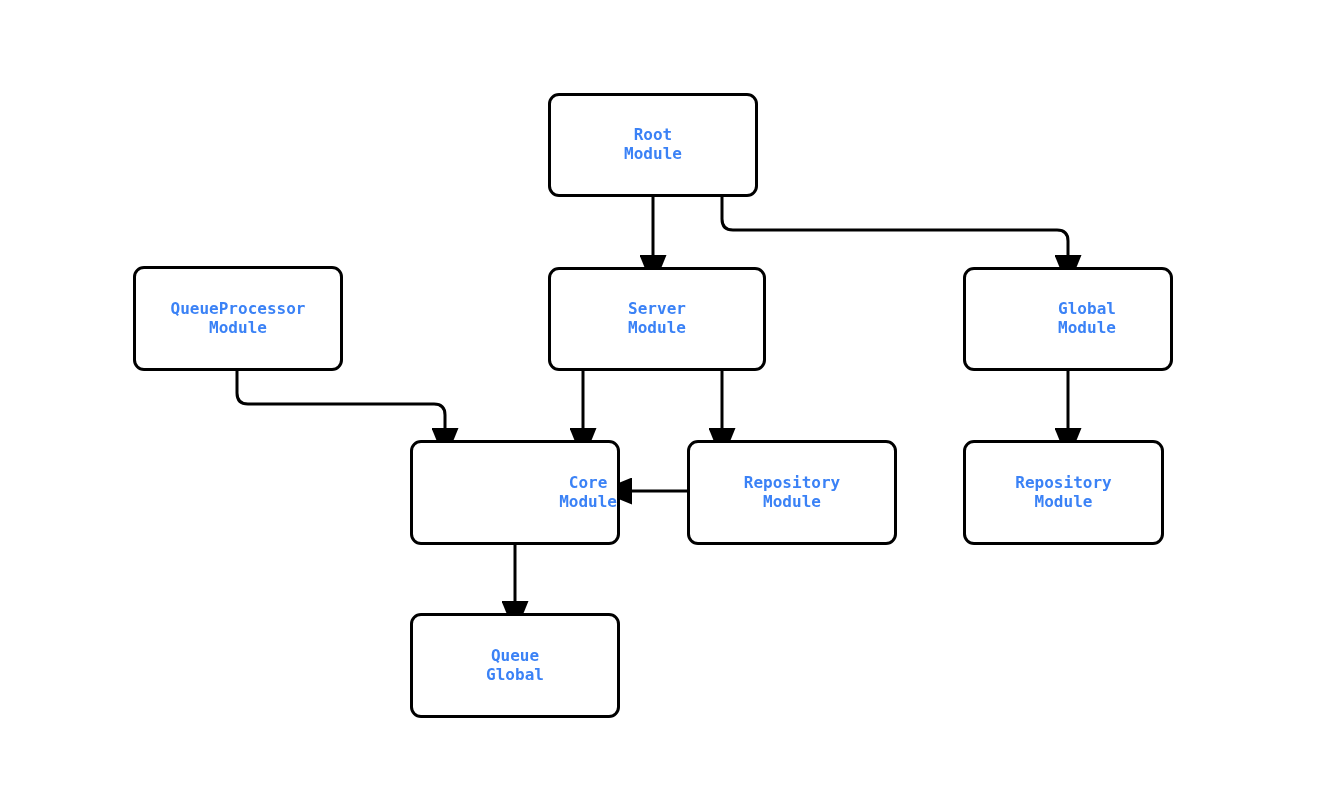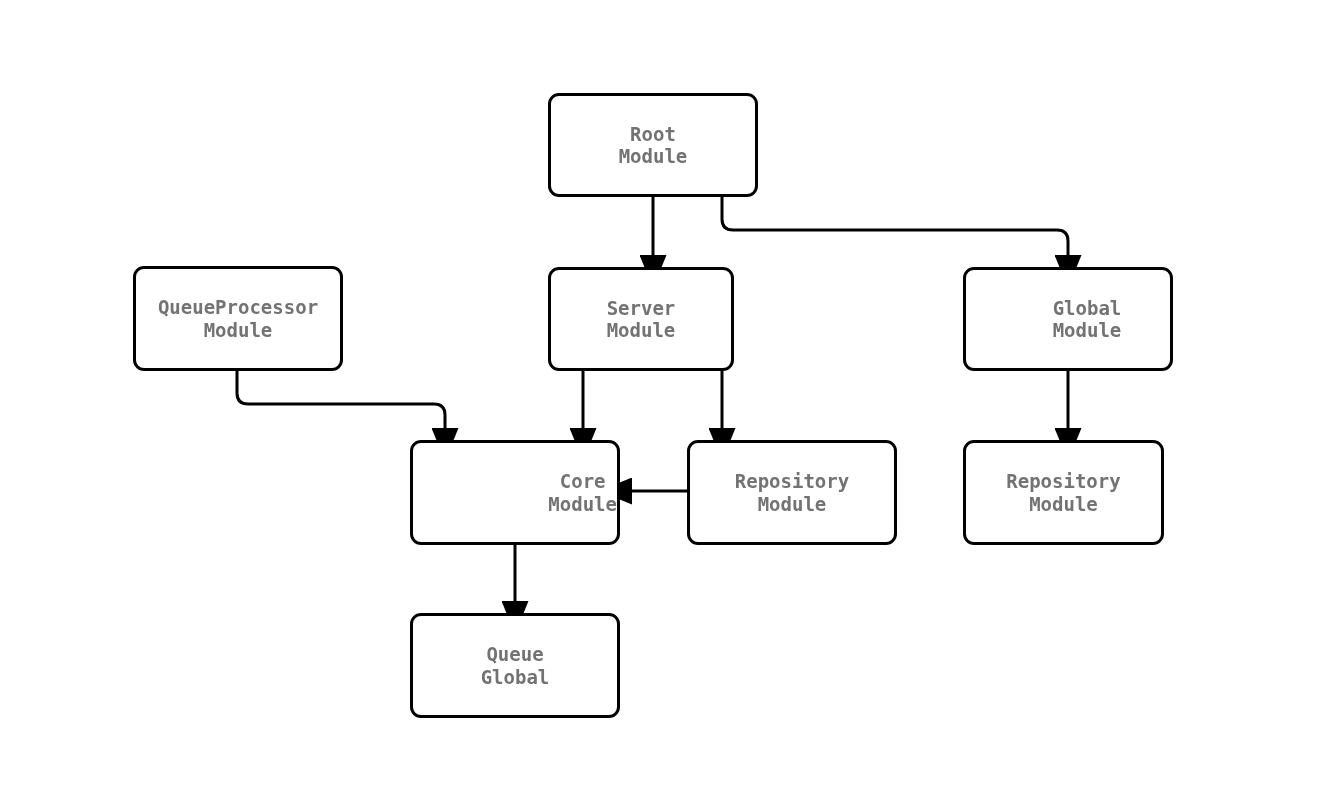--- a/index.html
+++ b/index.html
@@ -32,24 +32,24 @@
     background: #ffffff;
     border: 3px solid #000000;
     border-radius: 11px;
     display: flex;
     align-items: center;
     justify-content: center;
     z-index: 2;
   }
   .node-label {
     font-family: "DejaVu Sans Mono", "Liberation Mono", monospace;
-    font-size: 19px;
+    font-size: 16px;
     font-weight: 700;
     line-height: 1.18;
-    color: #737373;
+    color: #3b82f6;
     text-align: center;
     white-space: pre-line;
     letter-spacing: 0px;
     -webkit-font-smoothing: none;
   }
 </style>
 </head>
 <body>
 
 <div id="diagram-canvas">
@@ -75,21 +75,21 @@
   <div class="node" style="left:548px;top:93px;width:210px;height:104px;">
     <span class="node-label">Root
 Module</span>
   </div>
 
   <div class="node" style="left:133px;top:266px;width:210px;height:105px;align-items:center;">
     <span class="node-label">QueueProcessor
 Module</span>
   </div>
 
-  <div class="node" style="left:548px;top:267px;width:186px;height:104px;">
+  <div class="node" style="left:548px;top:267px;width:218px;height:104px;">
     <span class="node-label">Server
 Module</span>
   </div>
 
   <div class="node" style="left:963px;top:267px;width:210px;height:104px;padding-left:38px;">
     <span class="node-label">Global
 Module</span>
   </div>
 
   <div class="node" style="left:410px;top:440px;width:210px;height:105px;justify-content:flex-end;">

